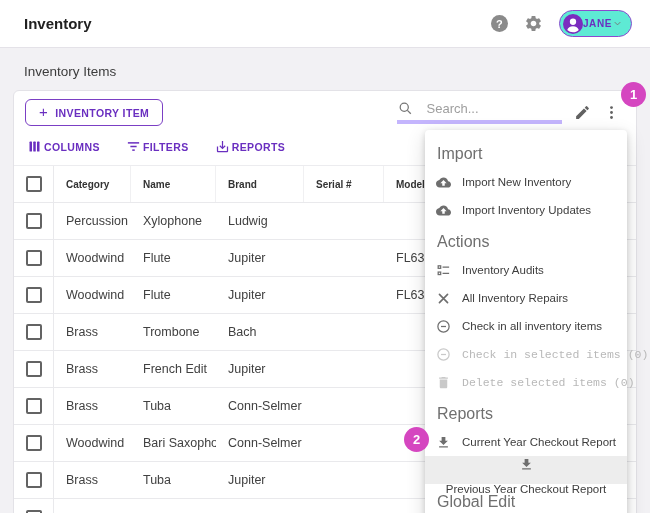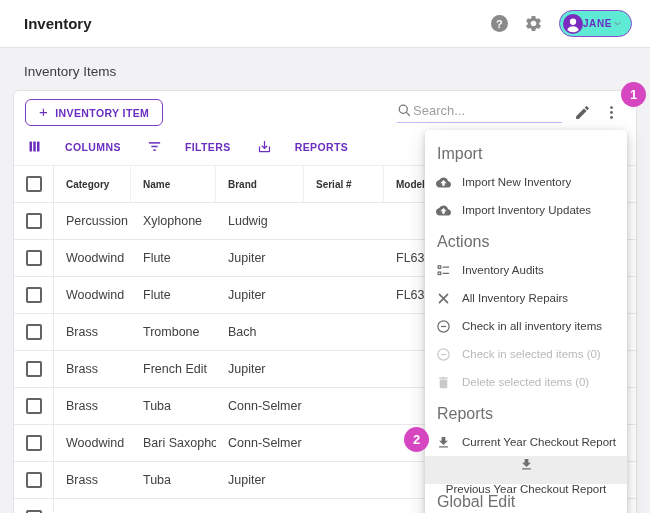--- a/index.html
+++ b/index.html
@@ -22,49 +22,49 @@
 
   
   .section-title{position:absolute;top:64px;left:24px;font-size:13.5px;color:#3c3c3c;}
 
   
   .card{position:absolute;top:90px;left:13px;width:624px;height:460px;background:#fff;border:1px solid #e3e2e7;border-radius:6px;box-sizing:border-box;}
   .card-toolbar{display:flex;justify-content:space-between;align-items:center;padding:8px 16px 0 11px;}
   .add-btn{display:flex;align-items:center;gap:7px;height:27px;padding:0 13px;border:1px solid #7b3fc4;border-radius:6px;background:#fff;color:#6a2fc0;font-weight:700;font-size:10.5px;letter-spacing:.4px;}
   .plus{font-size:15px;font-weight:400;margin-top:-2px;}
   .right-tools{display:flex;align-items:center;gap:12px;}
-  .search{display:flex;align-items:center;gap:1px;width:165px;border-bottom:1px solid #c4b5fd;padding-bottom:4px;}
+  .search{display:flex;align-items:center;gap:14px;width:165px;border-bottom:4px solid #c4b5fd;padding-bottom:4px;justify-content:center;}
   .search svg{width:15px;height:15px;stroke:#757575;fill:none;stroke-width:2;flex:none;}
   .search input{border:none;outline:none;width:135px;font-size:13px;color:#3c3c3c;padding:0;background:transparent;}
   .search input::placeholder{color:#9e9e9e;}
   .icon-btn{background:none;border:none;padding:0;display:flex;}
   .icon-btn svg{width:17px;height:17px;fill:#616161;}
 
   .card-actions{display:flex;gap:26px;padding:13px 0 0 13px;}
-  .action-btn{display:flex;align-items:center;gap:23px;background:none;border:none;color:#6a2fc0;font-size:10.5px;font-weight:700;letter-spacing:.4px;padding:0;}
+  .action-btn{display:flex;align-items:center;gap:2px;background:none;border:none;color:#6a2fc0;font-size:10.5px;font-weight:700;letter-spacing:.4px;padding:0;}
   .action-btn svg{width:15px;height:15px;fill:#6a2fc0;}
 
   
   .table{margin-top:11px;border-top:1px solid #ececef;}
   .trow{display:grid;grid-template-columns:40px 77px 85px 88px 80px 1fr;align-items:stretch;height:37px;border-bottom:1px solid #e9e9ec;box-sizing:border-box;}
   .tcheck{display:flex;align-items:center;justify-content:center;border-right:1px solid #e9e9ec;}
   .checkbox{width:16px;height:16px;border:2px solid #636363;border-radius:2px;background:#fff;box-sizing:border-box;cursor:pointer;}
   .tcell{display:flex;align-items:center;padding-left:12px;font-size:12.5px;color:#414141;white-space:nowrap;overflow:hidden;}
   .thead .tcell{font-size:10px;font-weight:700;color:#333;border-right:1px solid #f0f0f2;}
   .thead .tcell:last-child{border-right:none;}
   .trow.partial{border-bottom:none;}
 
   
   .menu{position:absolute;top:130px;left:425px;width:202px;background:#fff;border-radius:4px;box-shadow:0 2px 6px rgba(0,0,0,.16),0 6px 20px rgba(0,0,0,.14);padding:6px 0 10px;z-index:10;box-sizing:border-box;}
   .menu-header{padding:9px 12px 5px;font-size:16px;color:#6f6f6f;}
   .menu-item{height:28px;display:flex;align-items:center;gap:10px;padding:0 10px;font-size:11.5px;color:#3d3d3d;cursor:pointer;white-space:nowrap;text-align:right;}
   .mi-icon{width:17px;height:17px;display:flex;align-items:center;justify-content:center;color:#6e6e6e;flex:none;}
   .mi-icon svg{width:15px;height:15px;}
   .menu-item.highlighted{background:#ededed;flex-direction:column;}
-  .menu-item.disabled{color:#b9b9b9;cursor:default;}
+  .menu-item.disabled{color:#b9b9b9;cursor:default;font-family:Liberation Mono, monospace;}
   .menu-item.disabled .mi-icon{color:#c9c9c9;}
 
   
   .badge{position:absolute;width:25px;height:25px;border-radius:50%;background:#d546c0;color:#fff;font-size:13px;font-weight:700;display:flex;align-items:center;justify-content:center;z-index:20;}
   .badge1{left:621px;top:82px;}
   .badge2{left:404px;top:427px;}
 </style>
 </head>
 <body>
 

